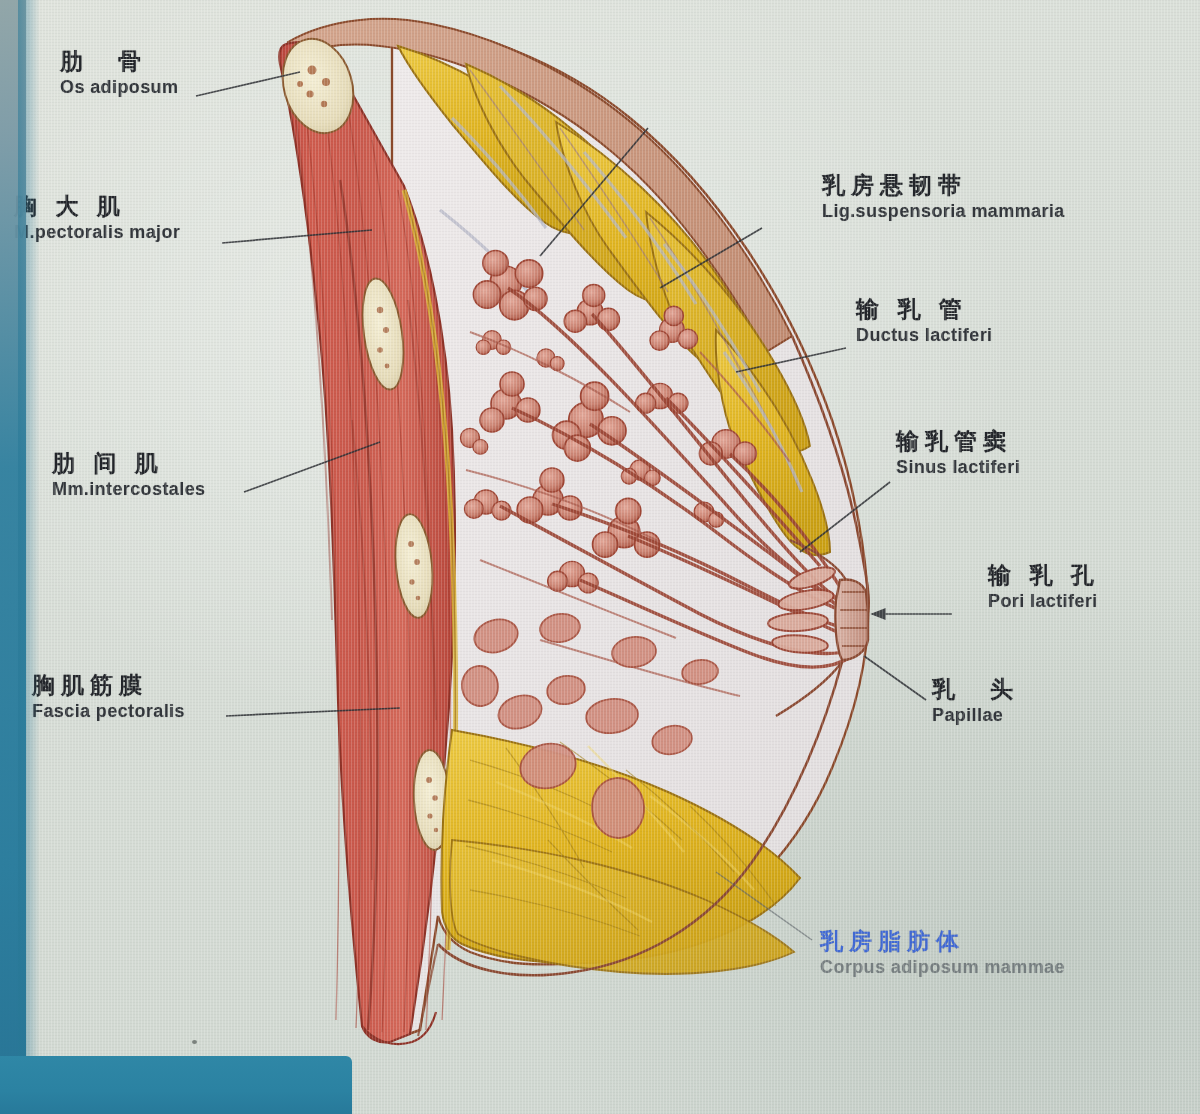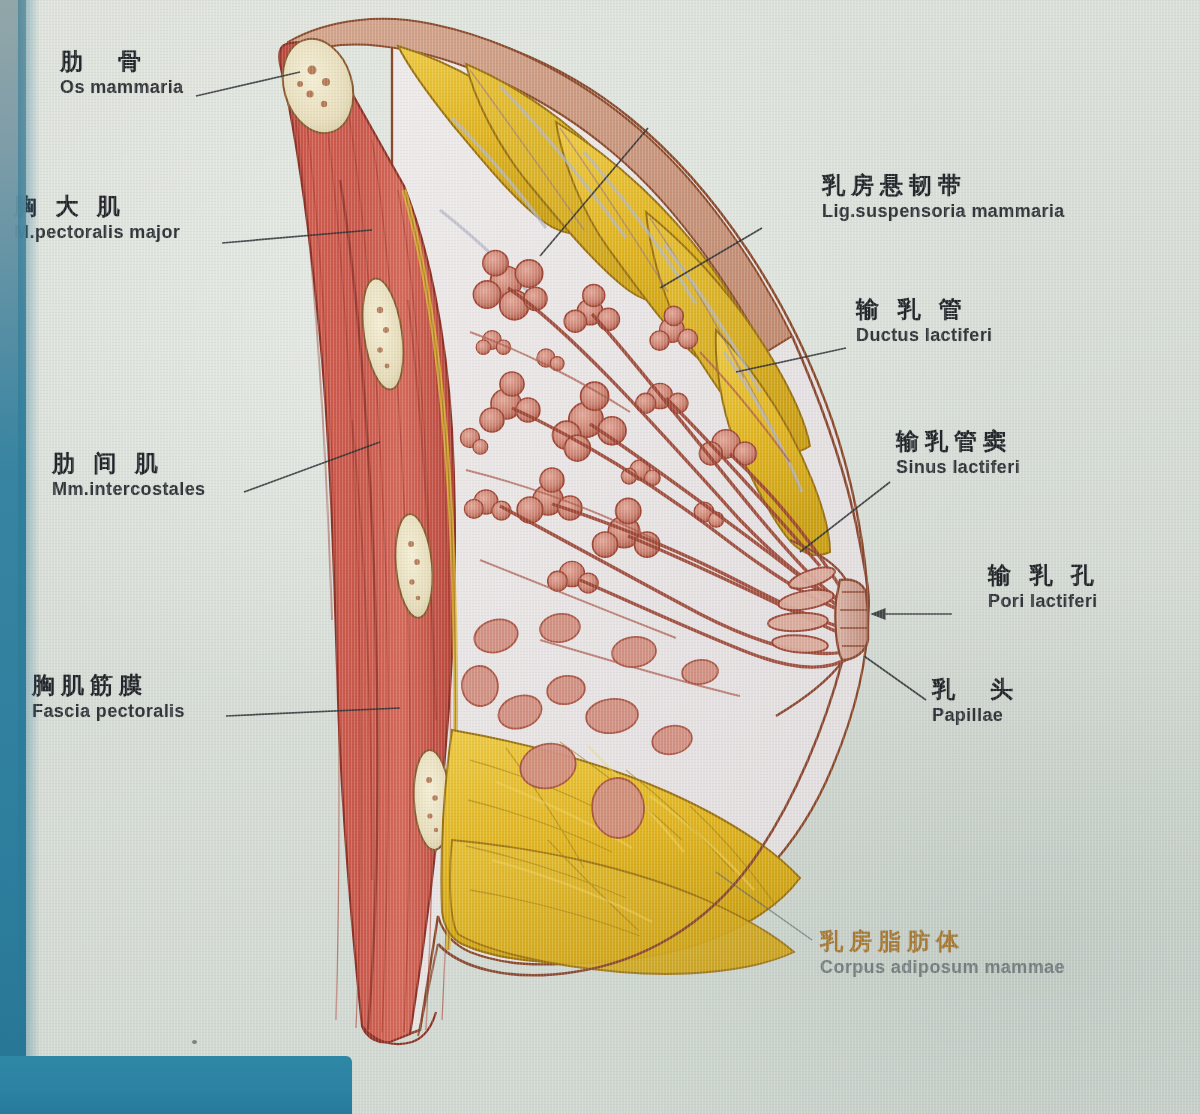--- a/index.html
+++ b/index.html
@@ -56,21 +56,21 @@
   .label .cn{
     font-size:23px;font-weight:700;color:#22252a;
     letter-spacing:6px;line-height:1.15;
     text-shadow:0 0 1px rgba(0,0,0,.35);
   }
   .label .la{
     font-size:18px;font-weight:700;color:#32363b;
     letter-spacing:.4px;line-height:1.2;margin-top:3px;
     text-shadow:0 0 1px rgba(0,0,0,.25);
   }
-  .label.faint .cn{color:#a16207;opacity:.78;}
+  .label.faint .cn{color:#1d4ed8;opacity:.78;}
   .label.faint .la{color:#596166;opacity:.72;}
 
   
   svg.layer{position:absolute;left:0;top:0;width:1200px;height:1114px;}
   .leader{stroke:#2a2d31;stroke-width:1.7;fill:none;opacity:.85;}
   .leader.pale{stroke:#5a6166;stroke-width:1.5;opacity:.6;}
 
   .fig-wrap{position:absolute;left:0;top:0;width:1200px;height:1114px;}
   .blur-soft{filter:blur(.45px);}
 </style>
@@ -473,21 +473,21 @@
     <defs>
       <marker id="arrowhead" markerWidth="9" markerHeight="7" refX="8" refY="3.5" orient="auto">
         <polygon points="0 0, 9 3.5, 0 7" fill="#2a2d31"></polygon>
       </marker>
     </defs>
   </svg>
 
   <div id="labels-host">
       <div class="label" style="left: 60px; top: 48px;">
         <div class="cn">肋　骨</div>
-        <div class="la">Os mammaria</div>
+        <div class="la">Os adiposum</div>
       </div>
       <div class="label" style="left: 14px; top: 193px;">
         <div class="cn">胸 大 肌</div>
         <div class="la">M.pectoralis major</div>
       </div>
       <div class="label" style="left: 52px; top: 450px;">
         <div class="cn">肋 间 肌</div>
         <div class="la">Mm.intercostales</div>
       </div>
       <div class="label" style="left: 32px; top: 672px;">

